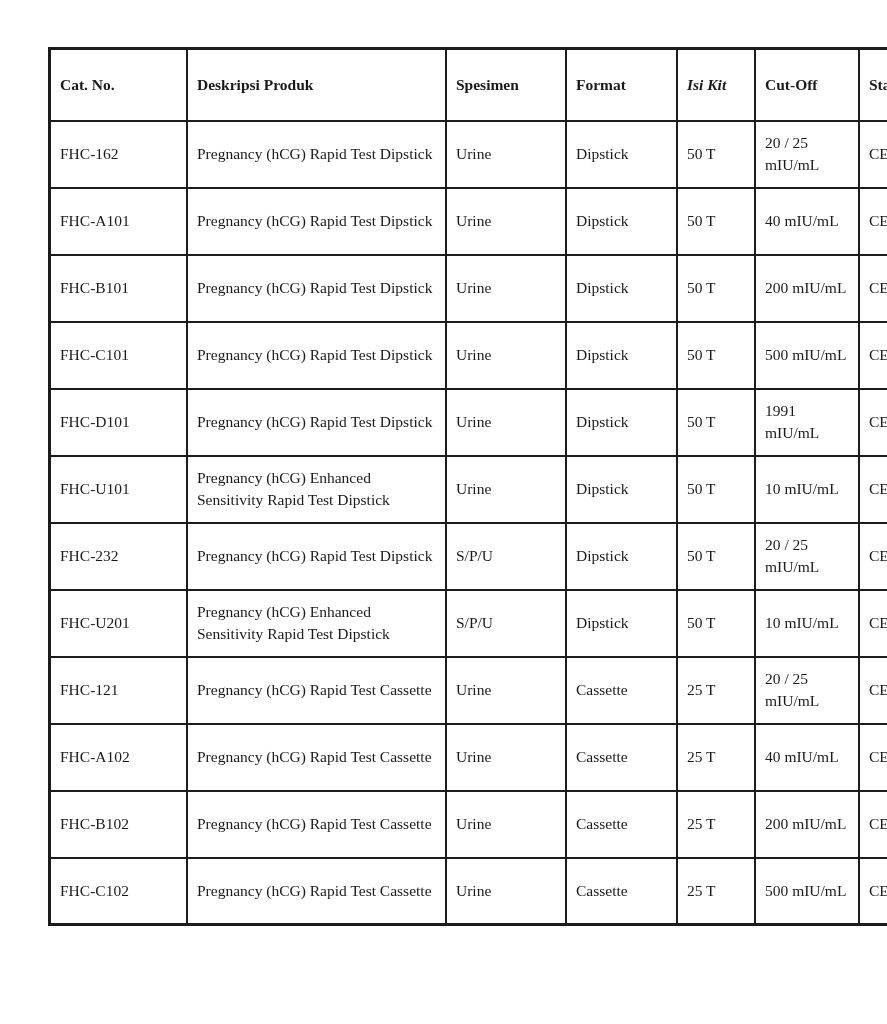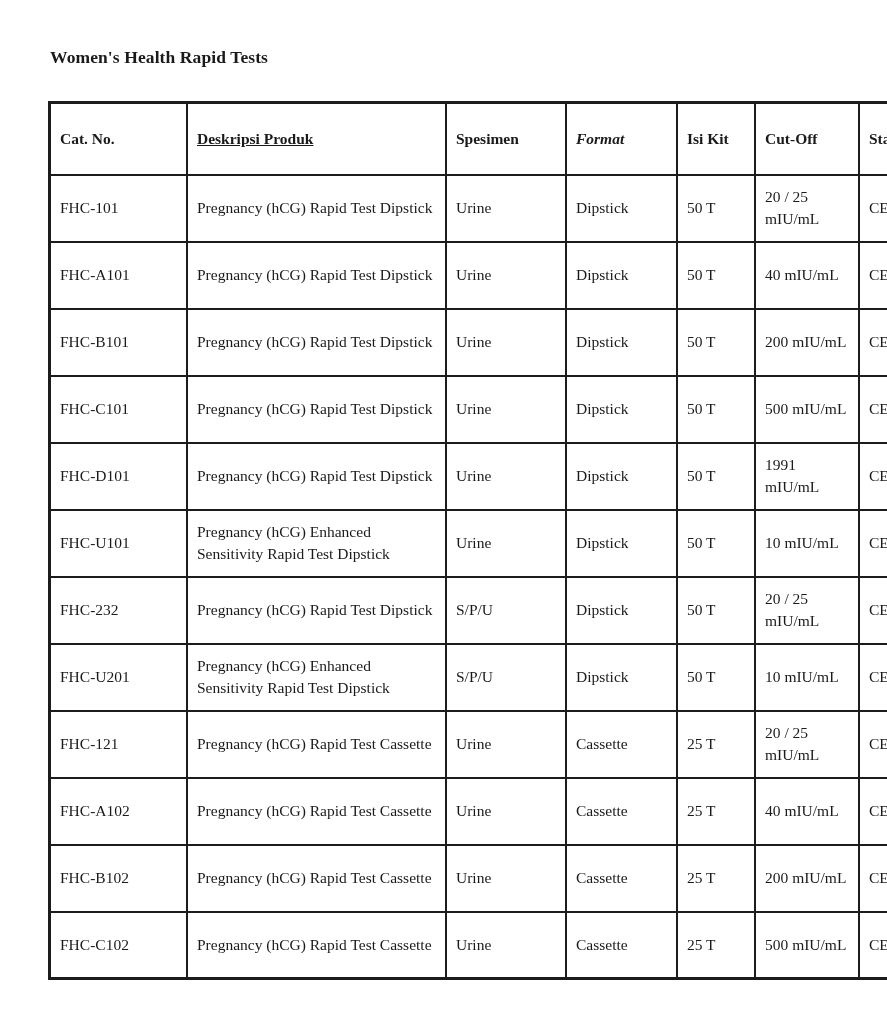--- a/index.html
+++ b/index.html
@@ -40,48 +40,47 @@
     line-height: 1.45;
     word-wrap: break-word;
   }
   .products-table th {
     font-weight: bold;
   }
   .products-table thead tr { height: 72px; }
   .products-table tbody tr { height: 67px; }
   
   .products-table th:nth-child(1) { width: 121px; }
-  .products-table th:nth-child(2) { width: 243px; text-decoration: underline; }
+  .products-table th:nth-child(2) { width: 243px; }
   .products-table th:nth-child(3) { width: 104px; }
-  .products-table th:nth-child(4) { width: 95px; font-style: italic;  }
-  .products-table th:nth-child(5) { width: 62px;  }
+  .products-table th:nth-child(4) { width: 95px;  }
+  .products-table th:nth-child(5) { width: 62px; font-style: italic;  }
   .products-table th:nth-child(6) { width: 88px;  }
   .products-table th:nth-child(7) { width: 93px;  }
 </style>
 </head>
 <body>
 
 <div class="page">
-  <h1 class="doc-title">Women's Health Rapid Tests</h1>
 
   <table class="products-table">
     <thead>
       <tr>
           <th>Cat. No.</th>
           <th>Deskripsi Produk</th>
           <th>Spesimen</th>
           <th>Format</th>
           <th>Isi Kit</th>
           <th>Cut-Off</th>
           <th>Status</th>
         </tr>
     </thead>
     <tbody>
         <tr>
-          <td>FHC-101</td>
+          <td>FHC-162</td>
           <td>Pregnancy (hCG) Rapid Test Dipstick</td>
           <td>Urine</td>
           <td>Dipstick</td>
           <td>50 T</td>
           <td>20 / 25 mIU/mL</td>
           <td>CE/FDA</td>
         </tr>
         <tr>
           <td>FHC-A101</td>
           <td>Pregnancy (hCG) Rapid Test Dipstick</td>

